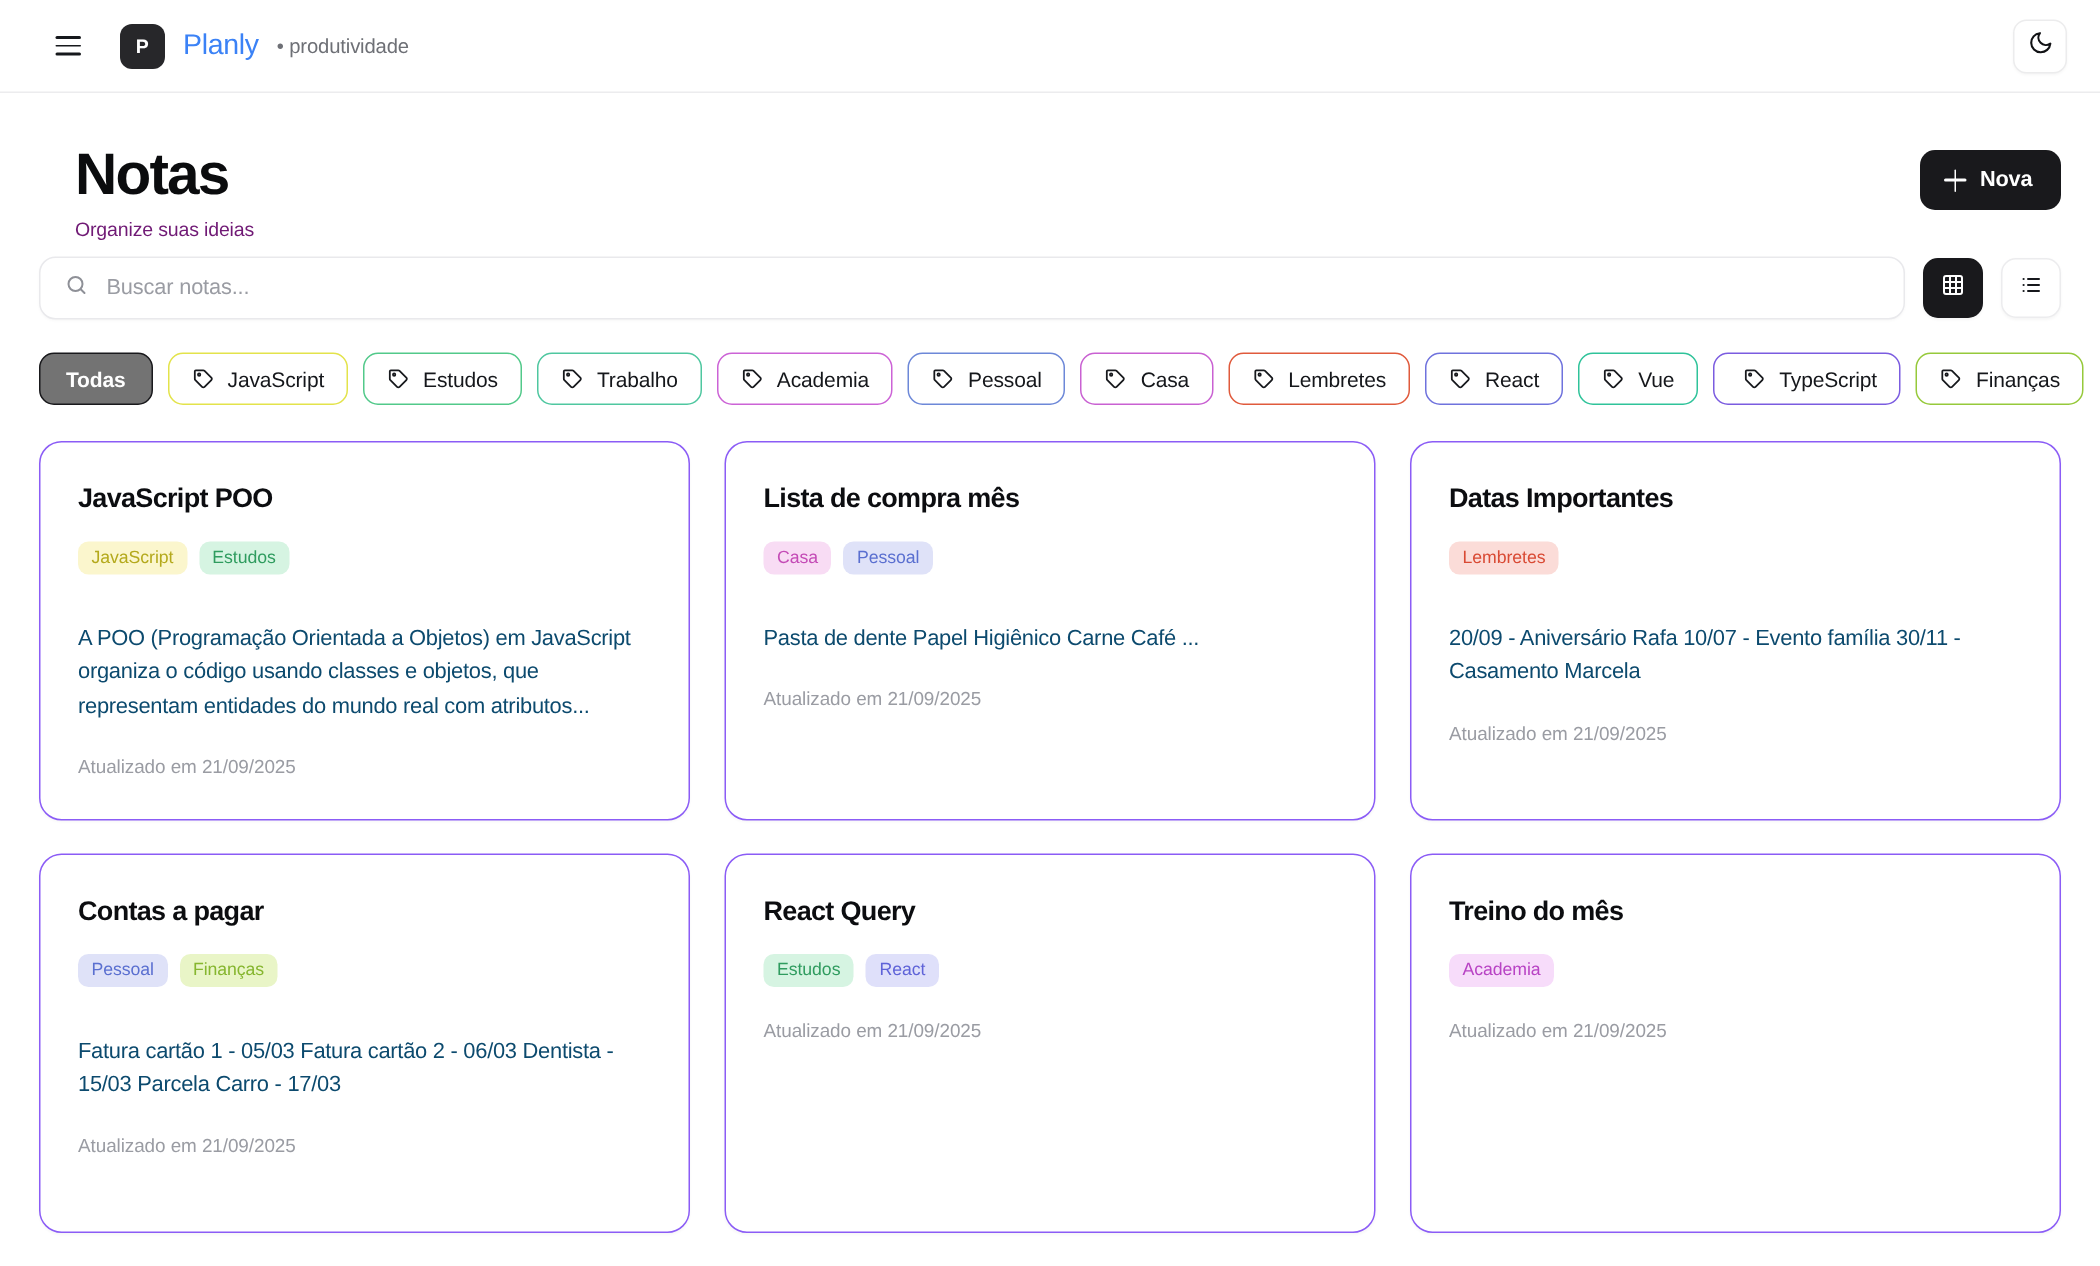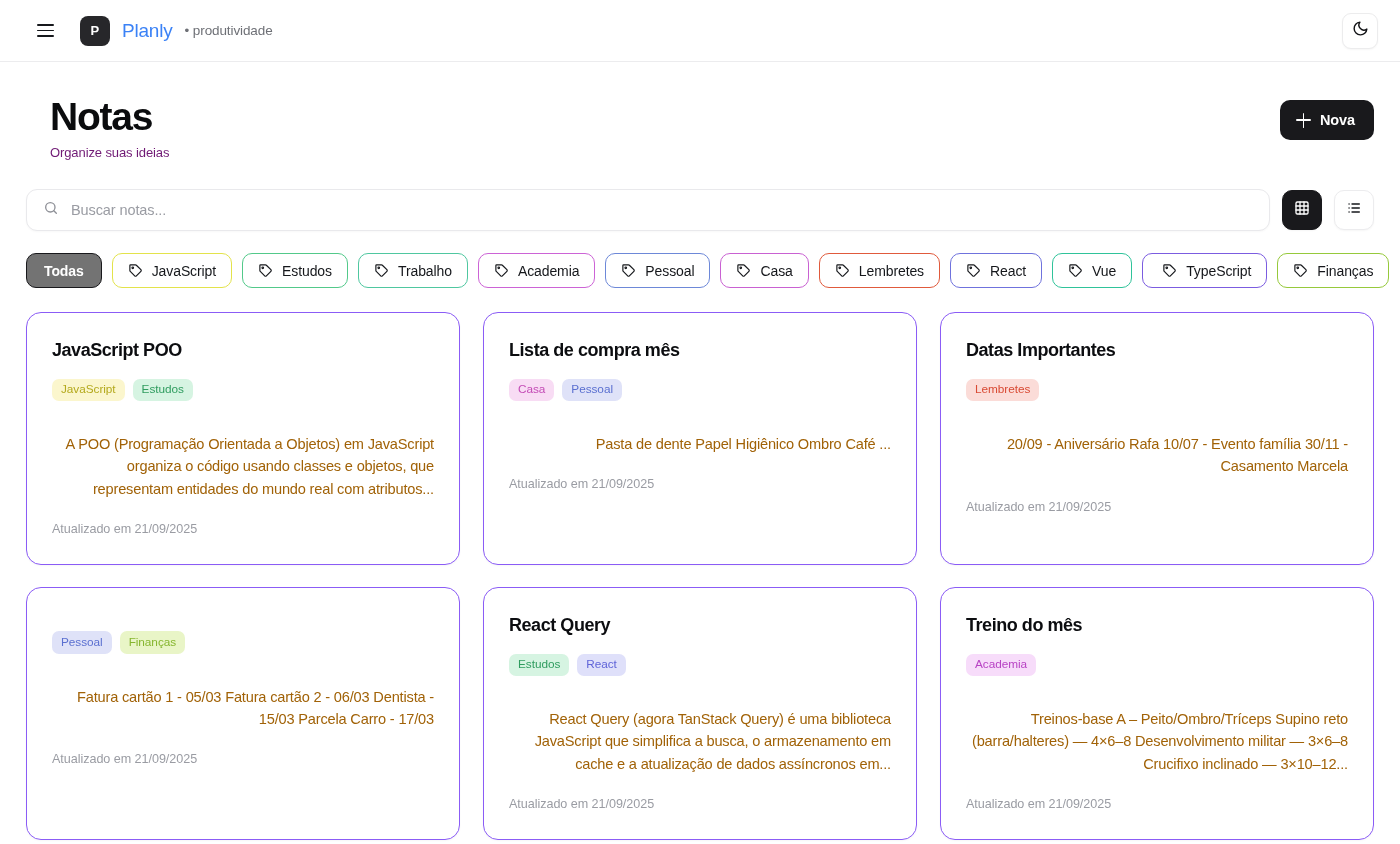--- a/index.html
+++ b/index.html
@@ -133,21 +133,21 @@
     border-radius: 1px;
   }
   .plus-icon::before { left: 0; top: 6.7px; width: 15px; height: 1.7px; }
   .plus-icon::after  { top: 0; left: 6.7px; height: 15px; width: 1.7px; }
 
   
   .search-row {
     display: flex;
     align-items: center;
     gap: 12px;
-    margin-top: 29px;
+    margin-top: 11px;
   }
   .search-box {
     flex: 1 1 auto;
     height: 42px;
     border: 1px solid #e9e9ec;
     border-radius: 11px;
     background: #fff;
     display: flex;
     align-items: center;
     gap: 12px;
@@ -251,23 +251,22 @@
     font-weight: 500;
     border-radius: 7px;
     padding: 4.5px 9px;
     letter-spacing: -0.05px;
     line-height: 1.15;
   }
   .card-excerpt {
     margin-top: 32px;
     font-size: 14.6px;
     line-height: 1.52;
-    color: #a16207;
+    color: #0c4a6e;
     letter-spacing: -0.18px;
-    text-align: right;
   }
   .card-meta {
     margin-top: 22px;
     font-size: 12.6px;
     color: #9a9ca3;
     letter-spacing: -0.05px;
   }
 </style>
 </head>
 <body>
@@ -455,51 +454,50 @@
         </div>
         <div class="card-excerpt">A POO (Programação Orientada a Objetos) em JavaScript organiza o código usando classes e objetos, que representam entidades do mundo real com atributos...</div>
         <div class="card-meta">Atualizado em 21/09/2025</div>
       </div>
       <div class="card">
         <div class="card-title">Lista de compra mês</div>
         <div class="card-tags">
           <span class="tag-pill" style="background: rgb(248, 220, 244); color: rgb(196, 75, 182);">Casa</span>
           <span class="tag-pill" style="background: rgb(223, 226, 248); color: rgb(90, 111, 208);">Pessoal</span>
         </div>
-        <div class="card-excerpt">Pasta de dente Papel Higiênico Ombro Café ...</div>
+        <div class="card-excerpt">Pasta de dente Papel Higiênico Carne Café ...</div>
         <div class="card-meta">Atualizado em 21/09/2025</div>
       </div>
       <div class="card">
         <div class="card-title">Datas Importantes</div>
         <div class="card-tags">
           <span class="tag-pill" style="background: rgb(251, 220, 216); color: rgb(217, 74, 52);">Lembretes</span>
         </div>
         <div class="card-excerpt">20/09 - Aniversário Rafa 10/07 - Evento família 30/11 - Casamento Marcela</div>
         <div class="card-meta">Atualizado em 21/09/2025</div>
       </div>
       <div class="card">
+        <div class="card-title">Contas a pagar</div>
         <div class="card-tags">
           <span class="tag-pill" style="background: rgb(223, 226, 248); color: rgb(90, 111, 208);">Pessoal</span>
           <span class="tag-pill" style="background: rgb(233, 245, 199); color: rgb(134, 182, 47);">Finanças</span>
         </div>
         <div class="card-excerpt">Fatura cartão 1 - 05/03 Fatura cartão 2 - 06/03 Dentista - 15/03 Parcela Carro - 17/03</div>
         <div class="card-meta">Atualizado em 21/09/2025</div>
       </div>
       <div class="card">
         <div class="card-title">React Query</div>
         <div class="card-tags">
           <span class="tag-pill" style="background: rgb(214, 244, 226); color: rgb(47, 156, 95);">Estudos</span>
           <span class="tag-pill" style="background: rgb(223, 224, 250); color: rgb(95, 99, 216);">React</span>
         </div>
-        <div class="card-excerpt">React Query (agora TanStack Query) é uma biblioteca JavaScript que simplifica a busca, o armazenamento em cache e a atualização de dados assíncronos em...</div>
         <div class="card-meta">Atualizado em 21/09/2025</div>
       </div>
       <div class="card">
         <div class="card-title">Treino do mês</div>
         <div class="card-tags">
           <span class="tag-pill" style="background: rgb(247, 220, 250); color: rgb(184, 67, 196);">Academia</span>
         </div>
-        <div class="card-excerpt">Treinos-base A – Peito/Ombro/Tríceps Supino reto (barra/halteres) — 4×6–8 Desenvolvimento militar — 3×6–8 Crucifixo inclinado — 3×10–12...</div>
         <div class="card-meta">Atualizado em 21/09/2025</div>
       </div>
     </div>
 
 </div>
 
 </body></html>

